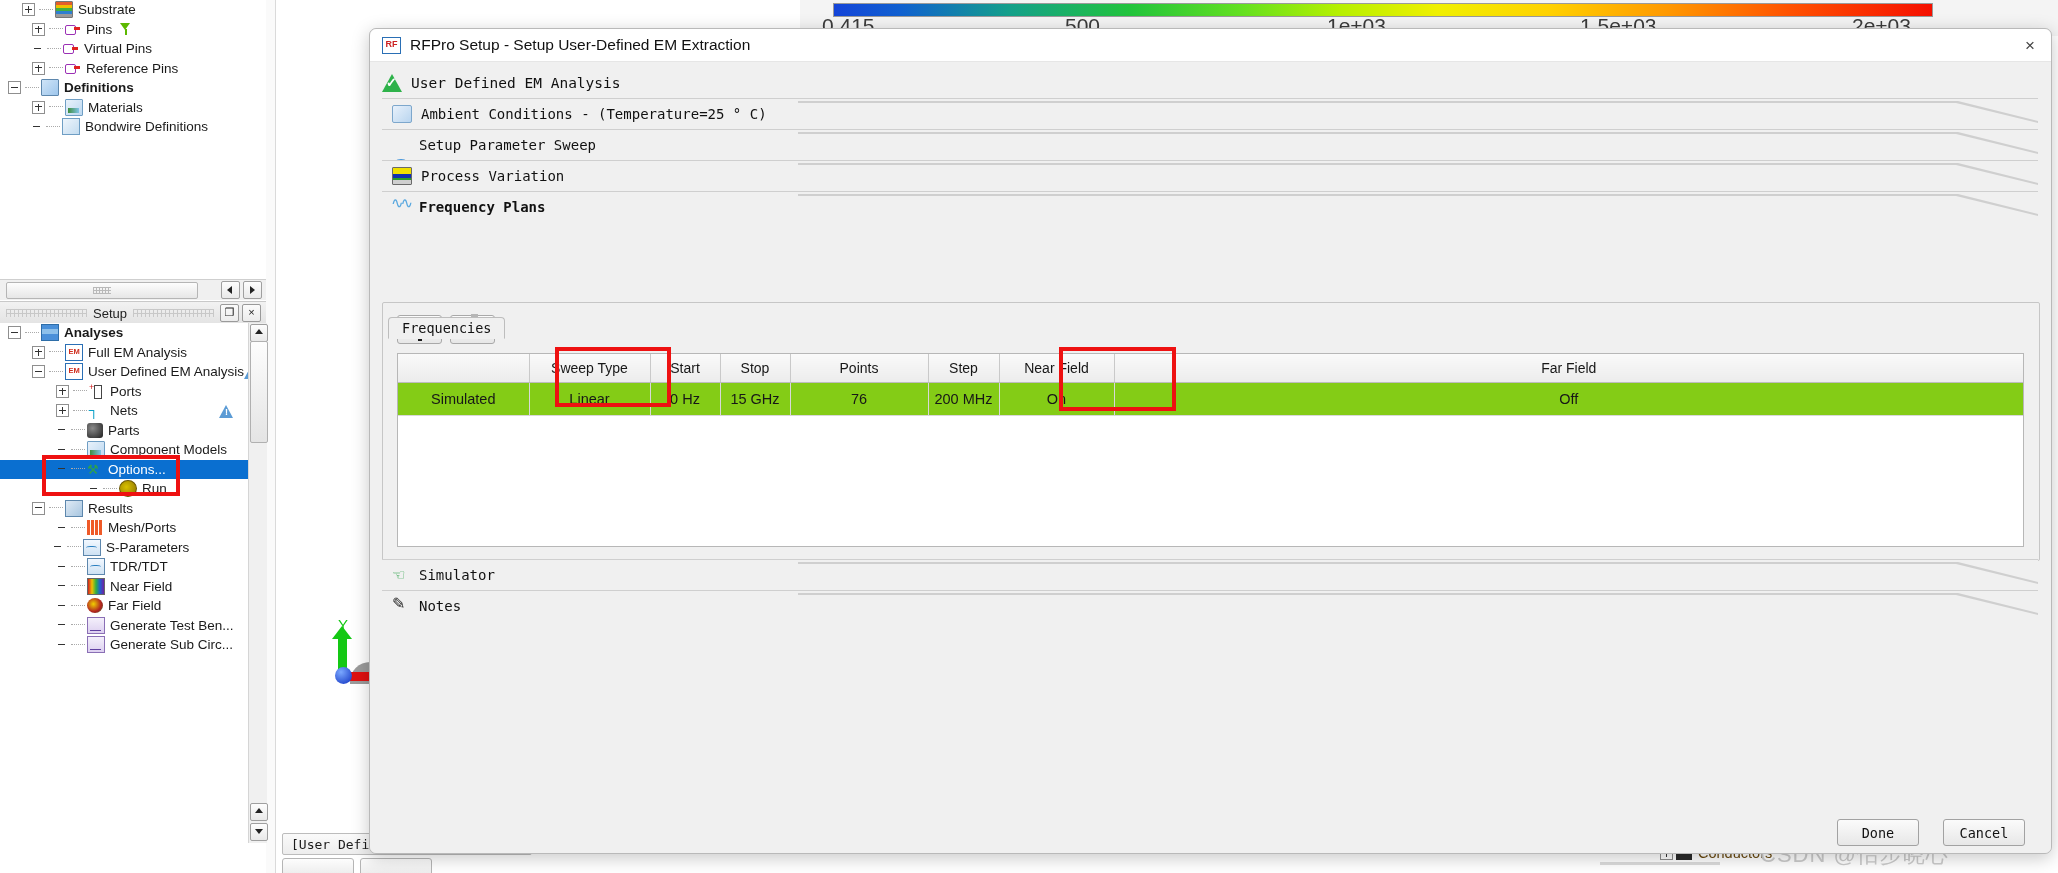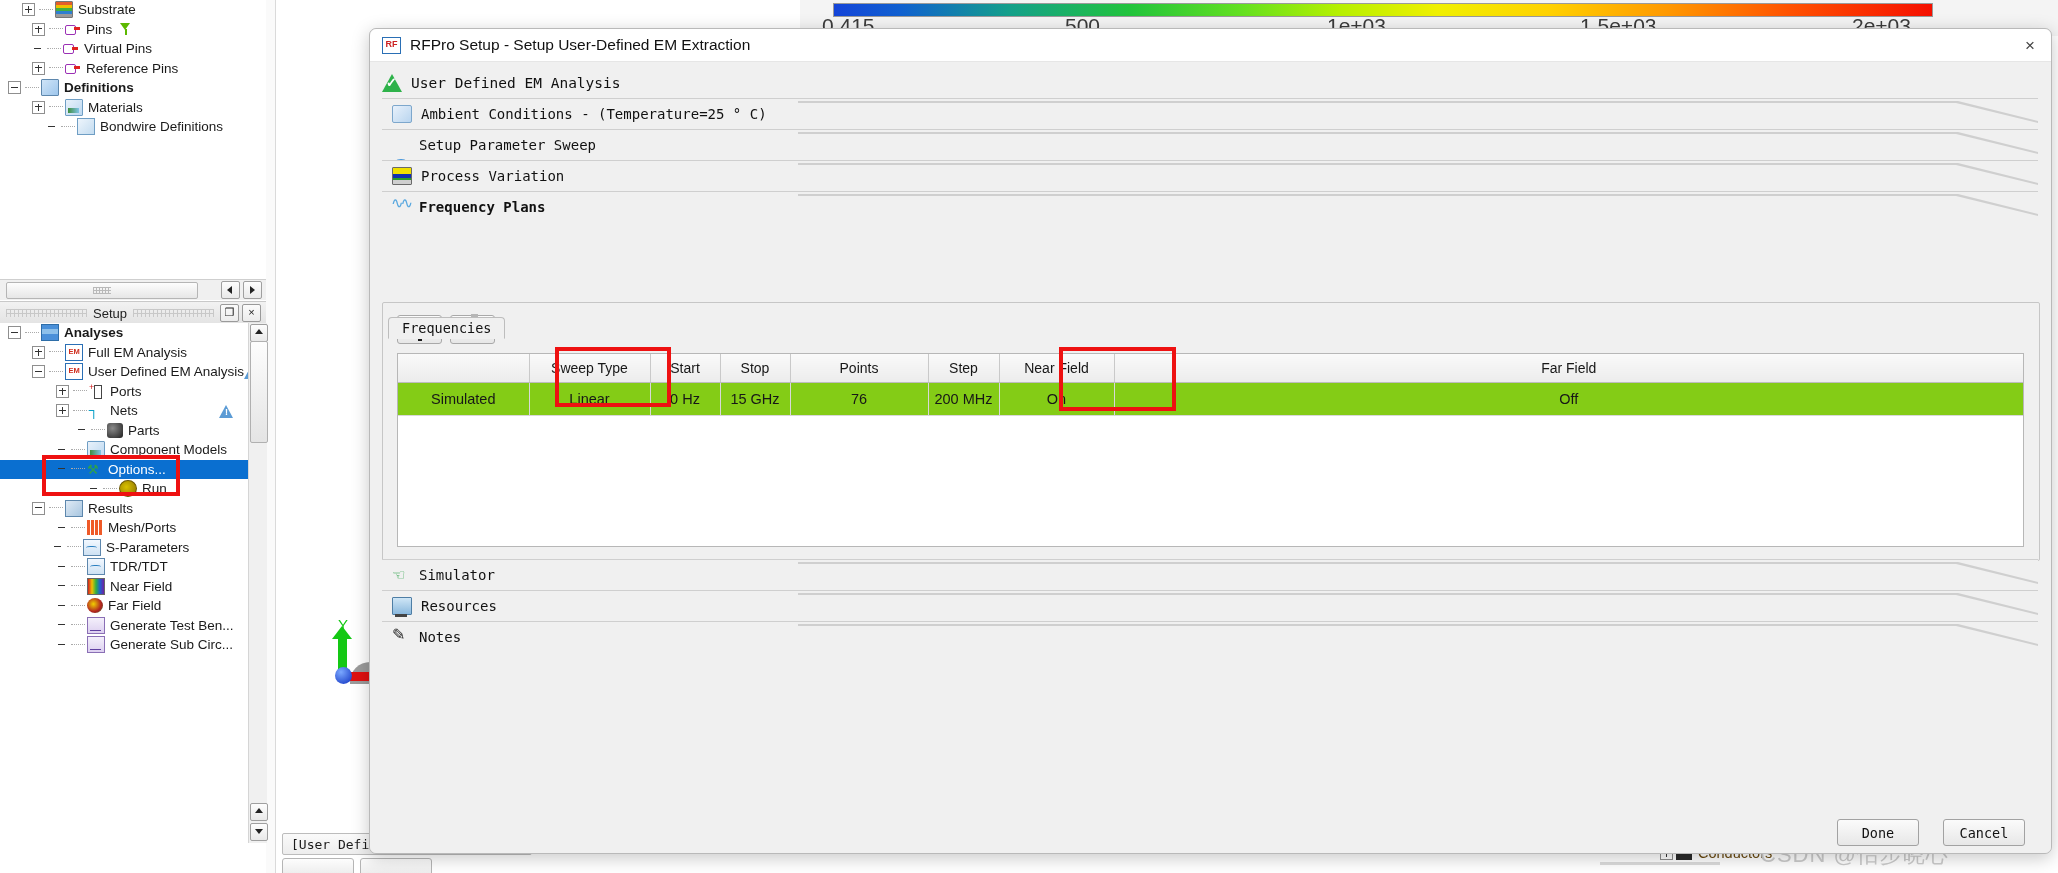--- a/index.html
+++ b/index.html
@@ -326,21 +326,21 @@
             <span class="dots"></span>
             <span class="ticon ic-defs"></span>
             <span class="lbl">Definitions</span>
           </div>
           <div class="tree-row" style="padding-left: 32px;">
             <span class="expander plus"></span>
             <span class="dots"></span>
             <span class="ticon ic-mat"></span>
             <span class="lbl">Materials</span>
           </div>
-          <div class="tree-row" style="padding-left: 46px;">
+          <div class="tree-row" style="padding-left: 31px;">
             <span class="expander none"></span>
             <span class="dots"></span>
             <span class="ticon ic-bond"></span>
             <span class="lbl">Bondwire Definitions</span>
           </div>
         </div>
     </div>
 
     <div class="hscroll">
       <div class="thumb"></div>
@@ -384,21 +384,21 @@
             <span class="ticon ic-ports"></span>
             <span class="lbl">Ports</span>
           </div>
           <div class="tree-row" style="padding-left: 56px;">
             <span class="expander plus"></span>
             <span class="dots"></span>
             <span class="ticon ic-nets">┐</span>
             <span class="lbl">Nets</span>
             <span class="warn-ic" style="margin-left: auto; margin-right: 14px;"></span>
           </div>
-          <div class="tree-row" style="padding-left: 76px;">
+          <div class="tree-row" style="padding-left: 56px;">
             <span class="expander none"></span>
             <span class="dots"></span>
             <span class="ticon ic-parts"></span>
             <span class="lbl">Parts</span>
           </div>
           <div class="tree-row" style="padding-left: 56px;">
             <span class="expander none"></span>
             <span class="dots"></span>
             <span class="ticon ic-mat"></span>
             <span class="lbl">Component Models</span>
@@ -584,27 +584,20 @@
 
       <div class="section-stack" style="top:497px">
         <div class="sec">
           <span class="sec-ic si-sim">☜</span>
           <span class="sec-lbl mono">Simulator</span>
           <svg class="taper" viewBox="0 0 1240 30" preserveAspectRatio="none">
             <path d="M0,2 L1160,2 L1240,22 L1240,24 L1158,4 L0,4 Z" fill="#cfcfcf"></path>
           </svg>
         </div>
         <div class="sec">
-          <span class="sec-ic si-res"></span>
-          <span class="sec-lbl mono">Resources</span>
-          <svg class="taper" viewBox="0 0 1240 30" preserveAspectRatio="none">
-            <path d="M0,2 L1160,2 L1240,22 L1240,24 L1158,4 L0,4 Z" fill="#cfcfcf"></path>
-          </svg>
-        </div>
-        <div class="sec">
           <span class="sec-ic si-notes"></span>
           <span class="sec-lbl mono">Notes</span>
           <svg class="taper" viewBox="0 0 1240 30" preserveAspectRatio="none">
             <path d="M0,2 L1160,2 L1240,22 L1240,24 L1158,4 L0,4 Z" fill="#cfcfcf"></path>
           </svg>
         </div>
       </div>
     </div>
 
     <div class="dlg-footer">

